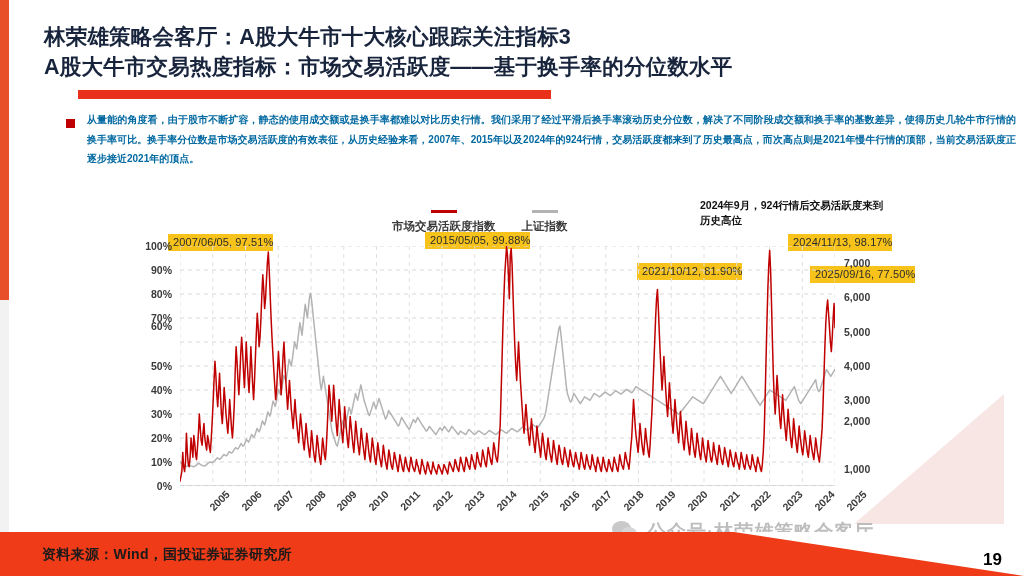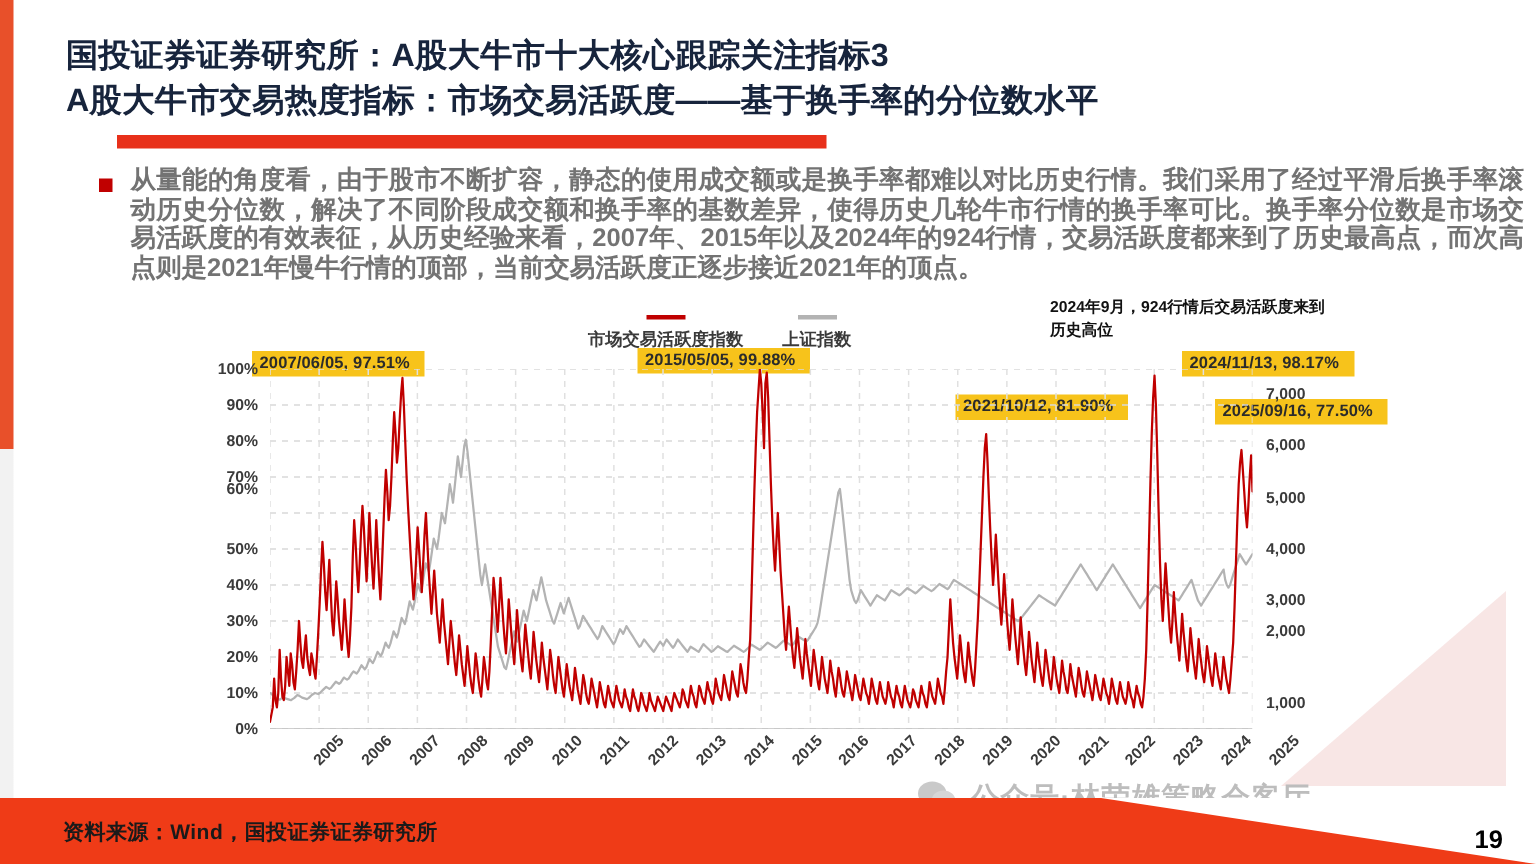--- a/index.html
+++ b/index.html
@@ -51,23 +51,23 @@
   
   .bullet-row {
     position: absolute; left: 66px; top: 110px; width: 950px;
     display: flex; align-items: flex-start;
   }
   .bullet-sq {
     width: 9px; height: 9px; background: #c00000;
     margin-top: 9px; margin-right: 12px; flex: 0 0 auto;
   }
   .body-text {
-    font-size: 17px;
+    font-size: 10px;
     line-height: 19.6px;
-    color: #737373;
+    color: #0369a1;
     font-weight: bold;
     text-align: justify;
     text-justify: inter-ideograph;
     width: 929px;
   }
 
   
   #chart {
     position: absolute; left: 120px; top: 198px;
     width: 790px; height: 330px;
@@ -87,22 +87,22 @@
     width: 190px;
     font-size: 10.5px; font-weight: bold; color: #111;
     line-height: 15px;
   }
 
   .tag {
     position: absolute;
     background: #f7c31b;
     color: #2b2b2b;
     font-size: 11px;
-    font-weight: bold;
-    padding: 2px 10px 3px 5px;
+    font-weight: normal;
+    padding: 2px 0 3px 5px;
     white-space: nowrap;
     letter-spacing: .1px;
   }
   .tag-2007 { left: 48px;  top: 36px; }
   .tag-2015 { left: 305px; top: 34px; }
   .tag-2021 { left: 517px; top: 65px; }
   .tag-2024 { left: 648px; top: 36px; margin-left: 20px; }
   .tag-2025 { left: 690px; top: 68px; }
 
   .plot {
@@ -178,21 +178,21 @@
 </style>
 </head>
 <body>
 
 <div id="slide">
 
   <div class="edge-left"></div>
   <div class="corner-blob"></div>
 
   <div class="title-wrap">
-    <div class="title-line">国投证券证券研究所：A股大牛市十大核心跟踪关注指标3</div>
+    <div class="title-line">林荣雄策略会客厅：A股大牛市十大核心跟踪关注指标3</div>
     <div class="title-line">A股大牛市交易热度指标：市场交易活跃度——基于换手率的分位数水平</div>
   </div>
   <div class="title-rule"></div>
 
   <div class="bullet-row">
     <div class="bullet-sq"></div>
     <div class="body-text">从量能的角度看，由于股市不断扩容，静态的使用成交额或是换手率都难以对比历史行情。我们采用了经过平滑后换手率滚动历史分位数，解决了不同阶段成交额和换手率的基数差异，使得历史几轮牛市行情的换手率可比。换手率分位数是市场交易活跃度的有效表征，从历史经验来看，2007年、2015年以及2024年的924行情，交易活跃度都来到了历史最高点，而次高点则是2021年慢牛行情的顶部，当前交易活跃度正逐步接近2021年的顶点。</div>
   </div>
 
   <div id="chart">

